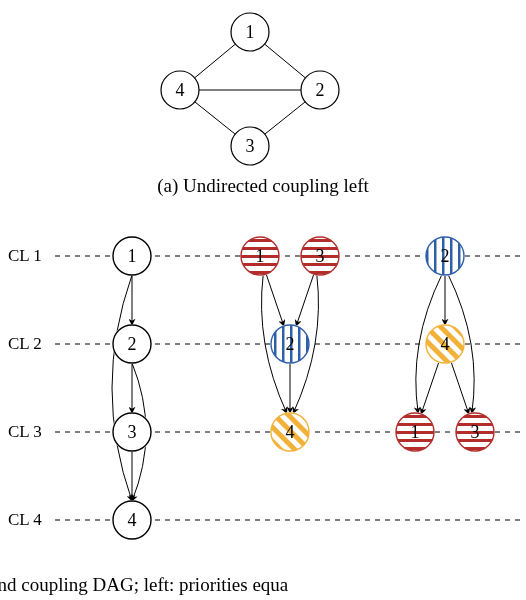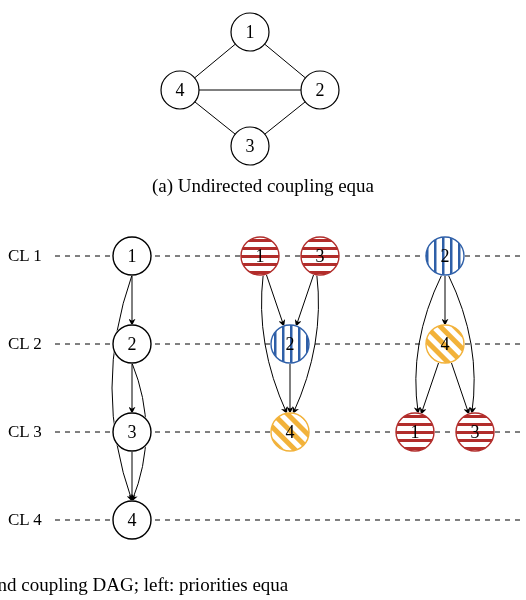--- a/index.html
+++ b/index.html
@@ -51,21 +51,21 @@
     <circle cx="250" cy="32" r="19" fill="#fff" stroke="#000" stroke-width="1.2"></circle>
     <text x="250" y="32" class="node-num">1</text>
     <circle cx="320" cy="90" r="19" fill="#fff" stroke="#000" stroke-width="1.2"></circle>
     <text x="320" y="90" class="node-num">2</text>
     <circle cx="250" cy="146" r="19" fill="#fff" stroke="#000" stroke-width="1.2"></circle>
     <text x="250" y="146" class="node-num">3</text>
     <circle cx="180" cy="90" r="19" fill="#fff" stroke="#000" stroke-width="1.2"></circle>
     <text x="180" y="90" class="node-num">4</text>
   </svg>
 
-<div class="caption" style="top:175px">(a) Undirected coupling equa</div>
+<div class="caption" style="top:175px">(a) Undirected coupling left</div>
 
 <svg id="dag-svg" width="526" height="360" style="position:absolute;left:0;top:222px">
     <defs>
       <marker id="ah" viewBox="0 0 10 10" refX="9" refY="5" markerWidth="7" markerHeight="7" orient="auto-start-reverse">
         <path d="M 0 0 L 10 5 L 0 10 L 3 5 z" fill="#000"></path>
       </marker>
       <pattern id="p-red" patternUnits="userSpaceOnUse" width="8" height="8">
         <rect width="8" height="8" fill="#fff"></rect>
         <rect x="0" y="1" width="8" height="3" fill="#B22D2B"></rect>
       </pattern>

